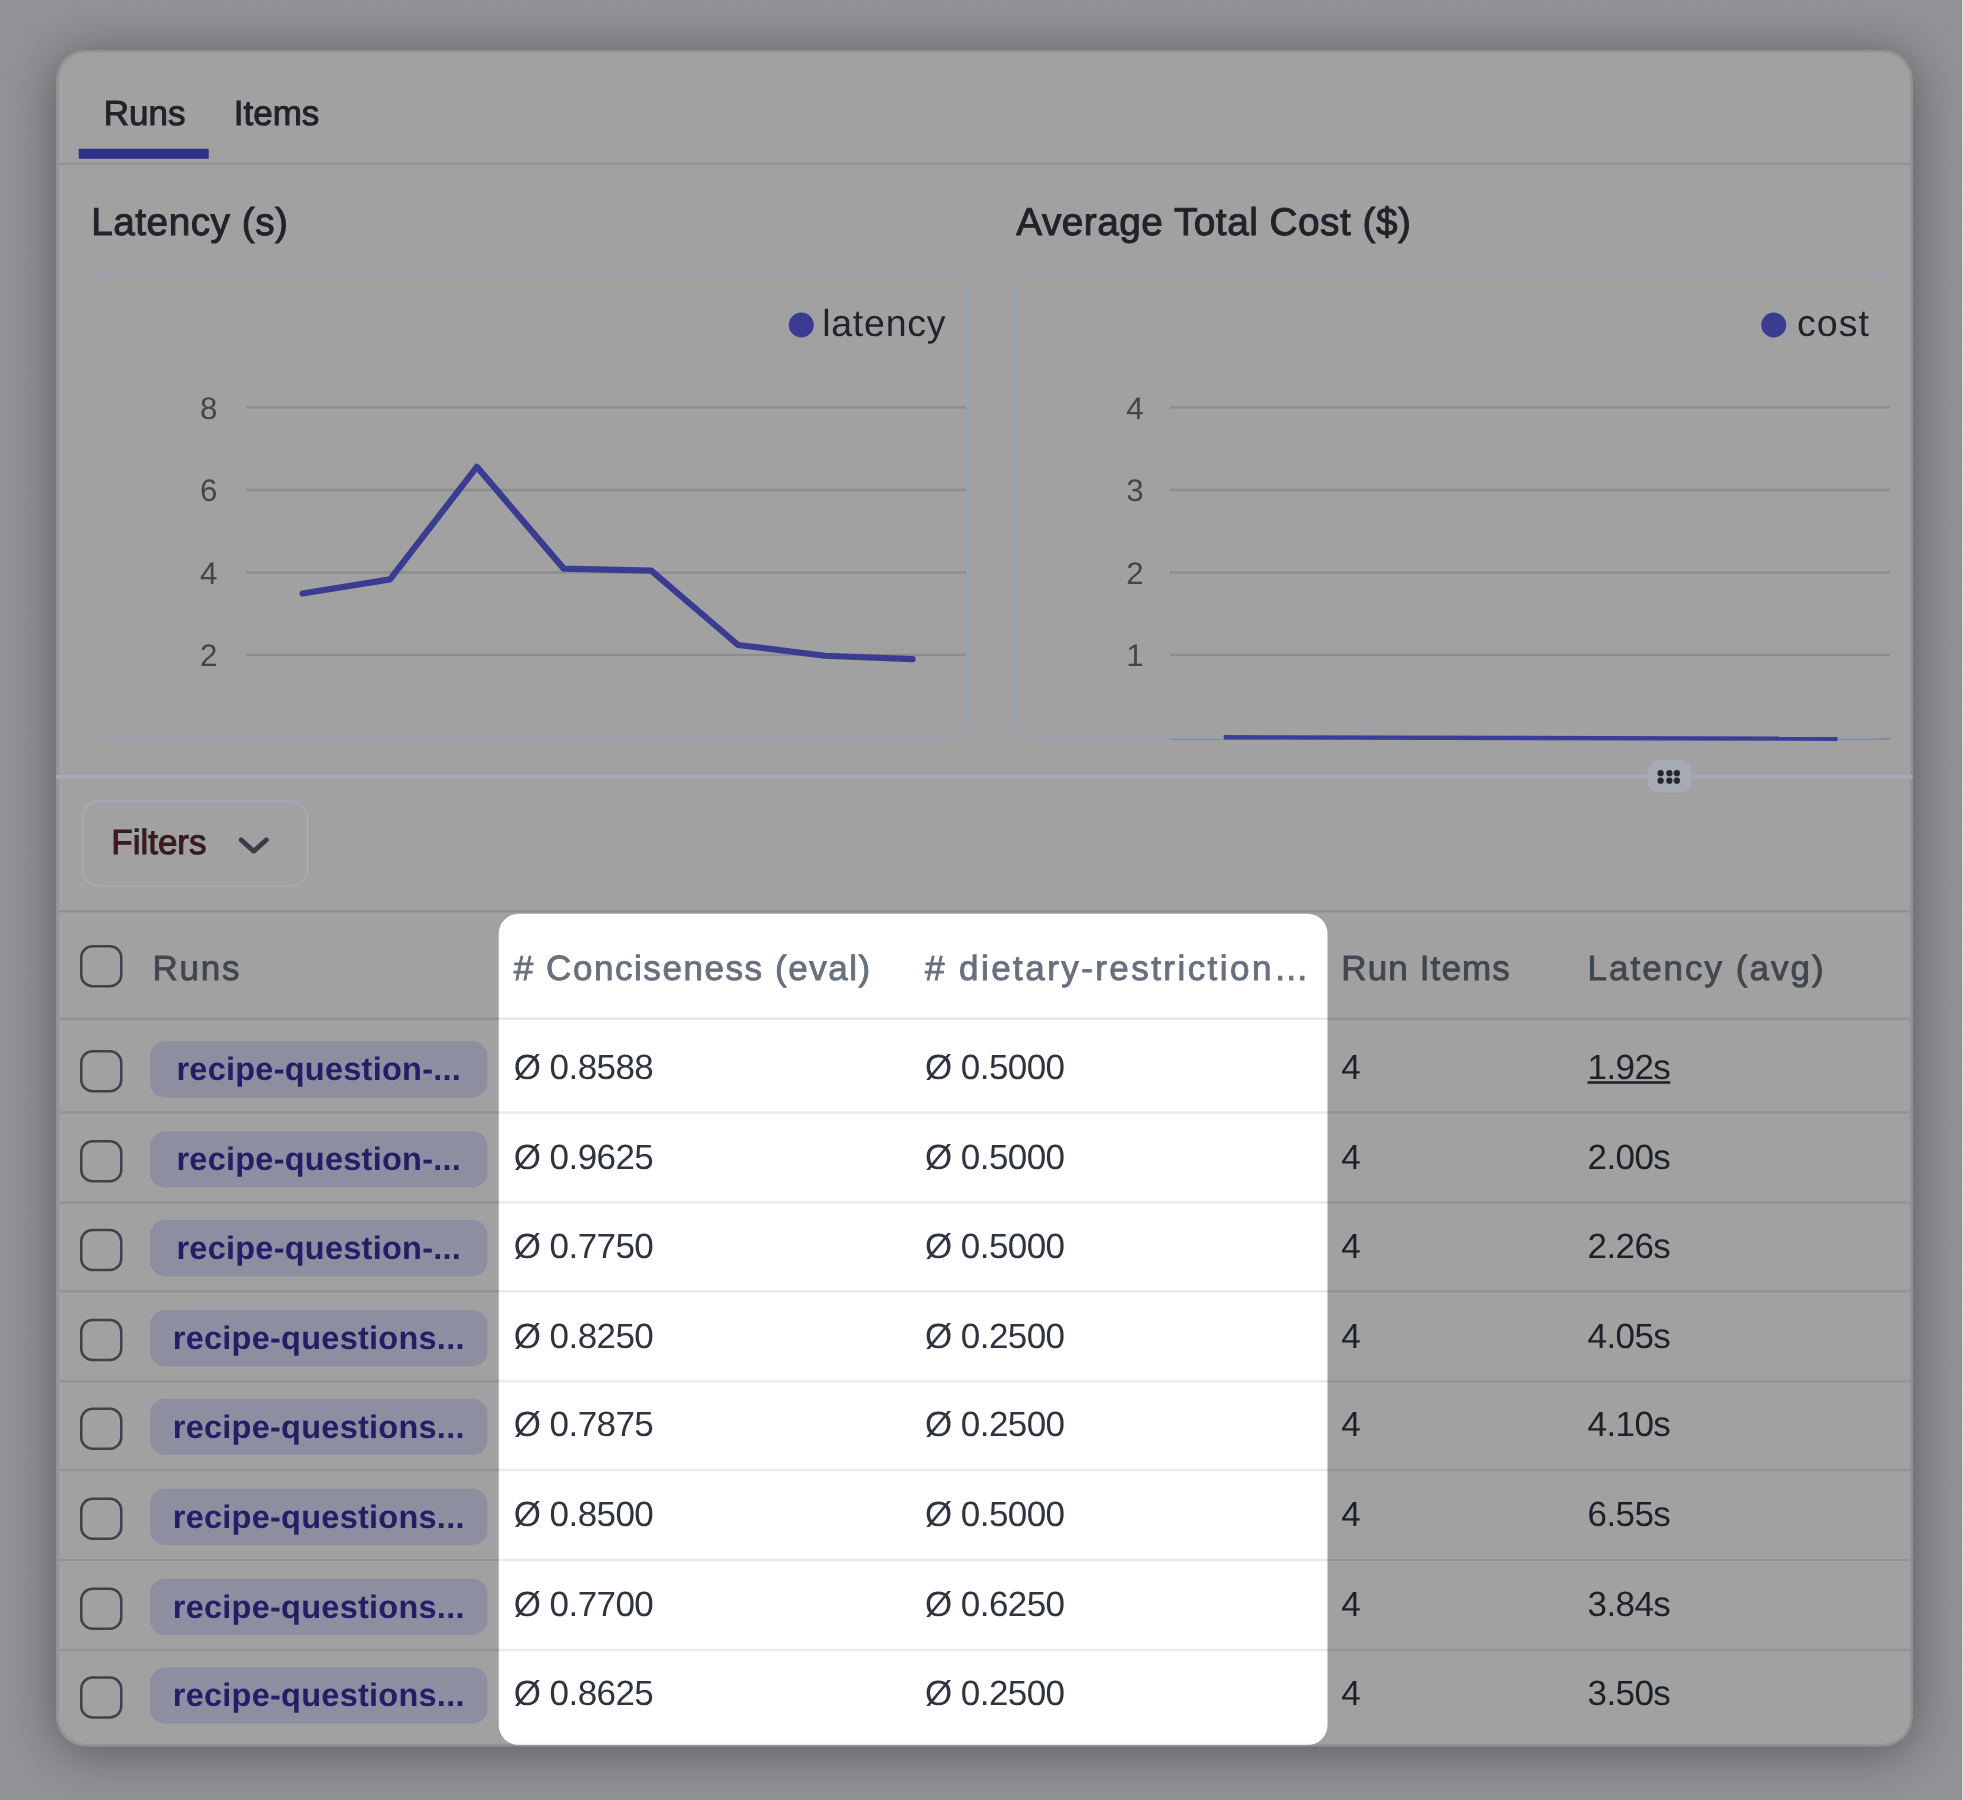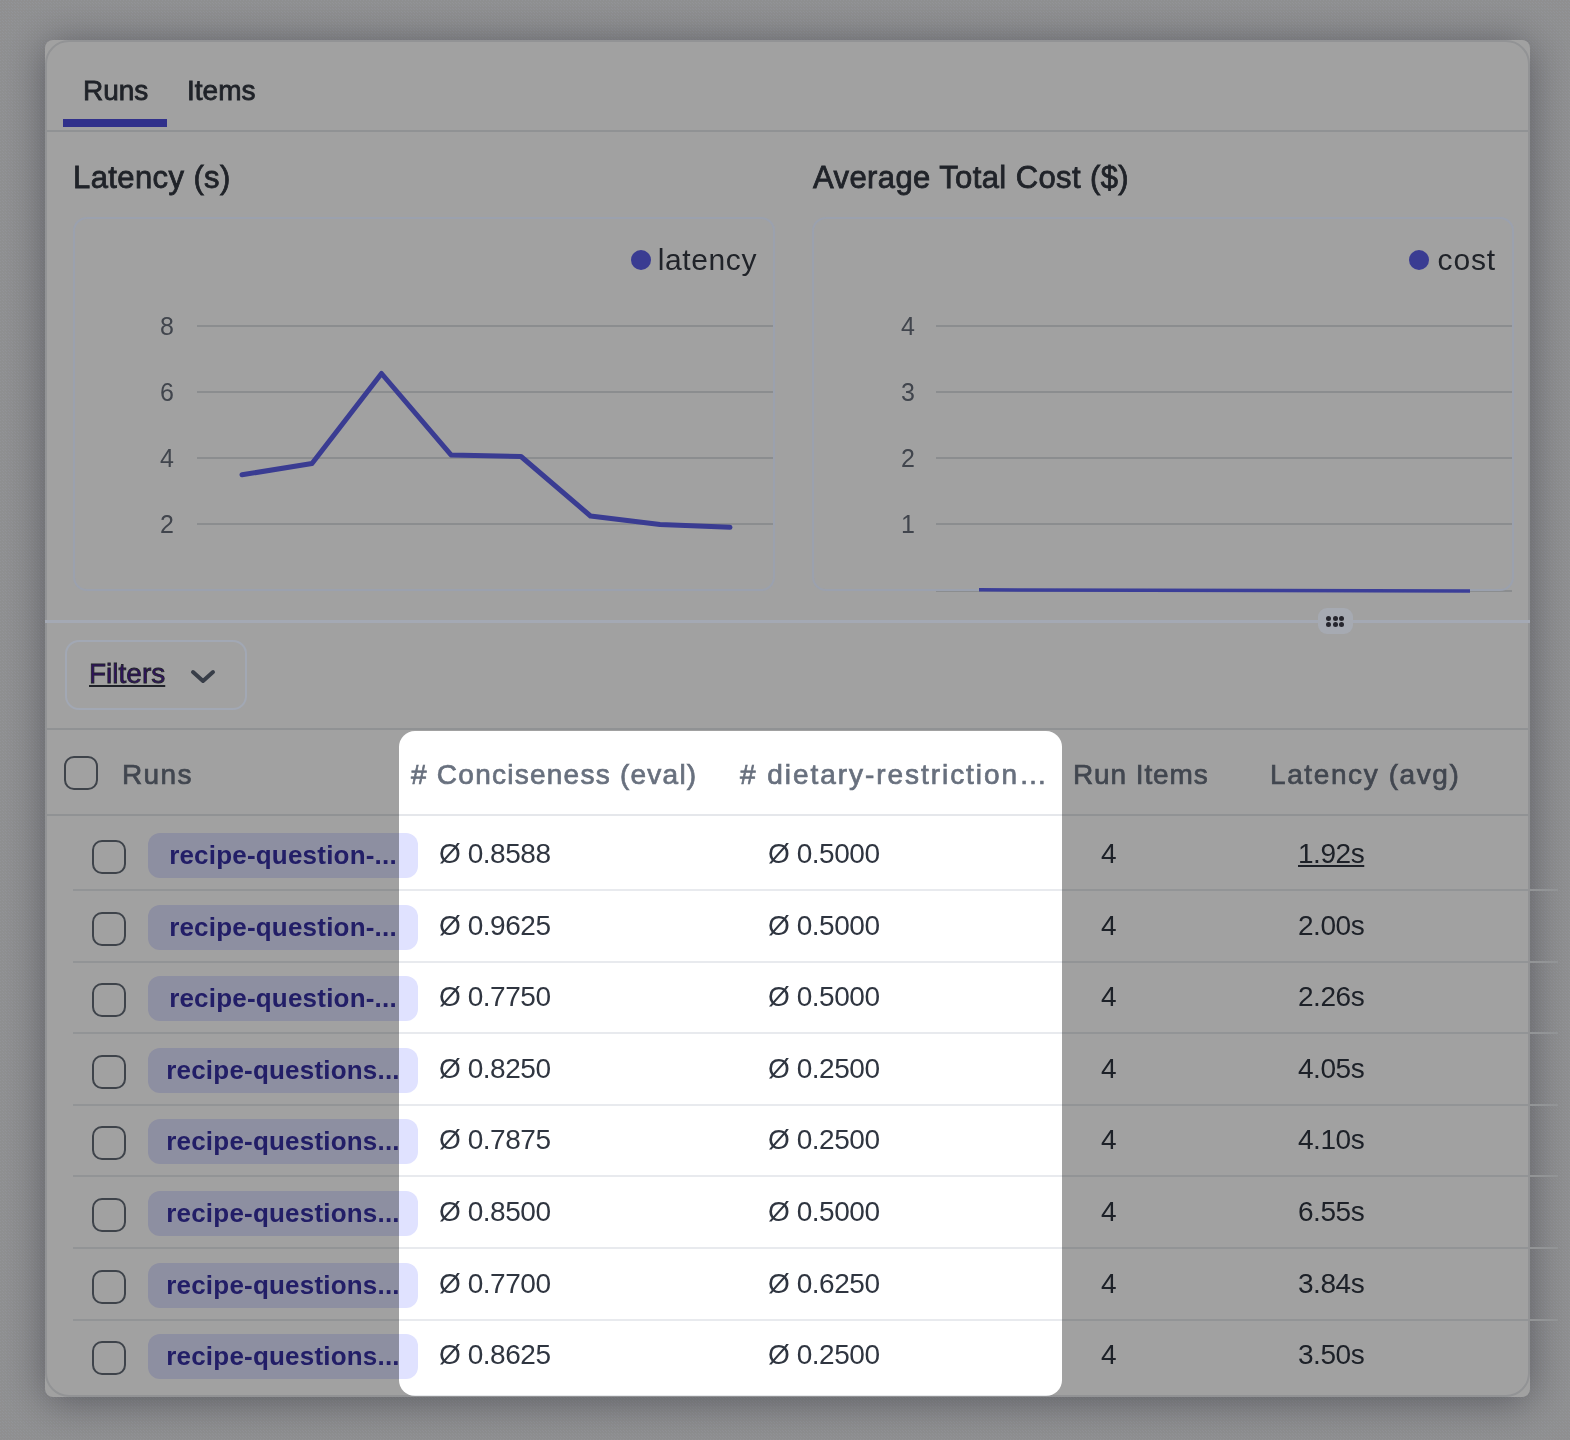--- a/index.html
+++ b/index.html
@@ -4,48 +4,48 @@
 <style>
   * { margin:0; padding:0; box-sizing:border-box; }
   html,body { width:1570px; height:1440px; overflow:hidden; }
   body { font-family:"Liberation Sans", sans-serif; position:relative;
          background-color:#e2e3e5;
          background-image:radial-gradient(circle 0.9px at 0.75px 0.75px, rgba(238,242,253,0.55) 70%, rgba(238,242,253,0) 71%),
                           radial-gradient(circle 0.9px at 2.25px 2.25px, rgba(238,242,253,0.55) 70%, rgba(238,242,253,0) 71%);
          background-size:3px 3px; }
   .card {
     position:absolute; left:45px; top:40px; width:1485px; height:1357px;
-    background:#ffffff; border-radius:8px;
+    background:#ffffff; border-radius:24px;
     box-shadow:0 4px 40px rgba(2,6,23,0.38);
   }
   .cardborder { position:absolute; inset:0; border:2px solid #e7e9ec; border-radius:24px; pointer-events:none; z-index:40; }
   
   .tab { position:absolute; font-size:28px; font-weight:400; -webkit-text-stroke:0.8px #333841; color:#333841; }
   .underline { position:absolute; left:18px; top:79px; width:104px; height:8px; background:#4e4fdd; }
   .tabdivider { position:absolute; left:0; top:90px; width:100%; height:2px; background:#e5e7eb; }
   .sectitle { position:absolute; font-size:31px; font-weight:400; -webkit-text-stroke:0.8px #333841; color:#333841; }
   .chartcard { position:absolute; top:177px; width:702px; height:374px; border-radius:14px; background:#fff; }
   .chartborder { position:absolute; top:177px; width:702px; height:374px; border:2px solid #9ba1ae; border-radius:14px; z-index:60; pointer-events:none; }
   .legend { position:absolute; top:26px; right:18px; display:flex; align-items:center; gap:5px; }
   .legenddot { width:20px; height:20px; border-radius:50%; background:#5c5fe8; }
   .legendtext { font-size:30px; letter-spacing:0.6px; color:#333841; }
   
   .bigdivider { position:absolute; left:0; top:580px; width:100%; height:3px; background:#a4a9b4; z-index:60; }
   .handle { position:absolute; left:1273px; top:568px; width:35px; height:26px; border-radius:9px; background:#a6aab2; z-index:60; }
   .handle .dot { position:absolute; width:5px; height:5px; border-radius:50%; background:#26262e; }
   
   .filters { position:absolute; left:20px; top:600px; width:182px; height:70px; border-radius:14px; background:#fff; }
   .filtersborder { position:absolute; left:20px; top:600px; width:182px; height:70px; border:2px solid #a2a8b4; border-radius:14px; z-index:60; }
-  .filters .label { position:absolute; left:24px; top:0; height:68px; line-height:68px; font-size:28px; font-weight:400; -webkit-text-stroke:0.8px #333841; color:#4c1d95;text-decoration:underline; }
+  .filters .label { position:absolute; left:24px; top:0; height:68px; line-height:68px; font-size:28px; font-weight:400; -webkit-text-stroke:0.8px #333841; color:#7f1d1d; }
   
   .tabletop { position:absolute; left:0; top:688px; width:100%; height:2px; background:#e5e7eb; }
   .theadrow { position:absolute; left:0; top:690px; width:100%; height:86px; }
   .th { position:absolute; top:0; height:90px; line-height:90px; font-size:28px; font-weight:400; -webkit-text-stroke:0.7px #68707e; color:#68707e; white-space:nowrap; }
   .theadbottom { position:absolute; left:0; top:774px; width:100%; height:2px; background:#e5e7eb; }
-  .row { position:absolute; left:0; width:100%; height:72px;margin-left:28px; }
+  .row { position:absolute; left:0; width:100%; height:72px; }
   .rowsep { position:absolute; left:0; bottom:0; width:100%; height:2px; background:#e8eaee; }
   .cell { position:absolute; top:0; height:72px; line-height:70px; font-size:28px; color:#2f3540; white-space:nowrap; letter-spacing:-0.45px; }
   .cb { position:absolute; left:19px; width:34px; height:34px; border:2.5px solid #626a76; border-radius:10px; background:transparent; }
   .badge { position:absolute; left:75px; width:270px; height:45px; border-radius:12px; background:#e0e2ff;
            font-size:26px; font-weight:700; color:#3730a3; text-align:center; line-height:45px; letter-spacing:0.2px; }
   
   .overlay { position:absolute; inset:0; overflow:hidden; z-index:50; pointer-events:none; }
   .spot { position:absolute; left:399px; top:731px; width:663px; height:665px; border-radius:16px;
           box-shadow:0 0 0 4000px rgba(0,0,0,0.37); }
 </style>

